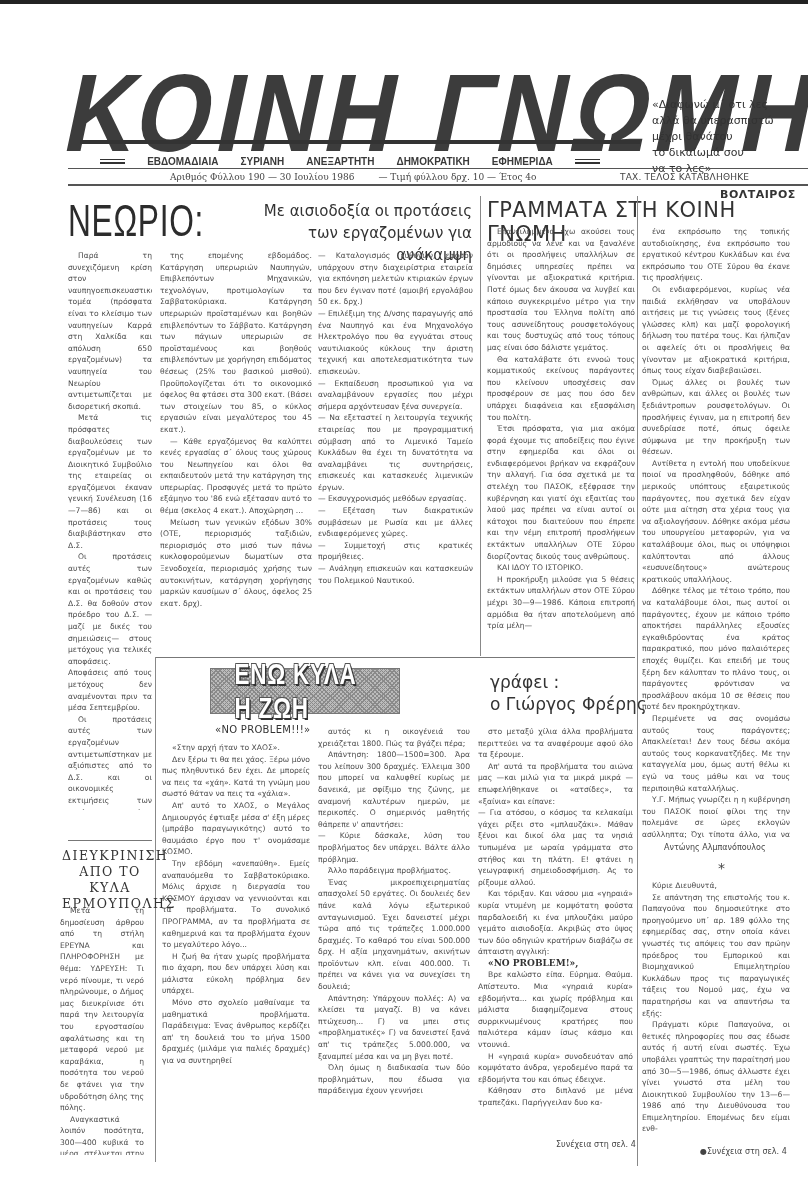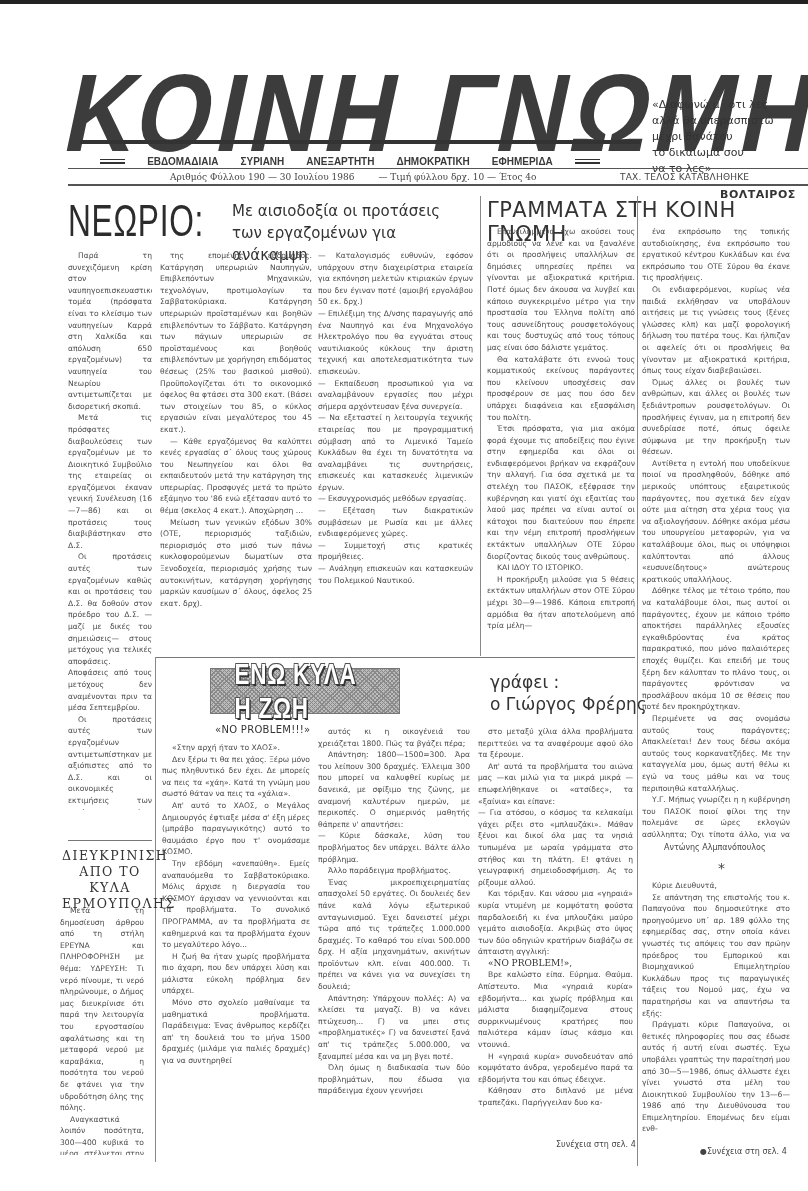--- a/index.html
+++ b/index.html
@@ -11,29 +11,29 @@
   .motto{position:absolute;left:652px;top:97px;width:150px;font-size:11px;line-height:16px;color:#333;}
   .motto-author{position:absolute;left:720px;top:188px;font-size:11px;font-weight:bold;letter-spacing:0.5px;color:#333;}
   .subtitle-row{position:absolute;left:100px;top:156px;width:500px;font-family:Liberation Sans, sans-serif;font-size:10px;font-weight:bold;color:#3a3a3a;display:flex;gap:22px;align-items:center;}
   .sub-rule{display:inline-block;width:40px;border-top:1px solid #333;border-bottom:2px solid #333;height:2px;}
   .rule1{position:absolute;left:68px;top:168px;width:740px;border-top:1px solid #555;}
   .info-row{position:absolute;left:170px;top:172px;width:640px;font-family:"DejaVu Serif",serif;font-size:9px;color:#444;display:flex;gap:24px;}
   .info-right{position:absolute;left:620px;top:172px;font-size:9px;color:#444;letter-spacing:0.2px;}
   .rule2{position:absolute;left:68px;top:184px;width:740px;border-top:2px solid #555;}
 
   .hdr-neorio{position:absolute;left:68px;top:196px;font-family:"Liberation Sans",sans-serif;font-size:44px;font-weight:normal;transform:scaleX(0.72);transform-origin:left top;color:#2c2c2c;letter-spacing:1px;}
-  .hdr-neorio-sub{position:absolute;left:232px;top:200px;width:240px;text-align:left;font-size:15px;line-height:22px;color:#333;}
+  .hdr-neorio-sub{position:absolute;left:232px;top:200px;width:240px;text-align:right;font-size:15px;line-height:22px;color:#333;}
   .hdr-letters{position:absolute;left:487px;top:198px;font-size:21px;color:#333;letter-spacing:0.5px;}
   .vrule{position:absolute;border-left:1px solid #888;}
   .hrule{position:absolute;border-top:1px solid #777;}
 
   .col{position:absolute;font-size:7.6px;line-height:11.6px;color:#4a4a4a;text-align:justify;overflow:hidden;}
   .col p{margin:0;text-indent:10px;}
   .col .dash{text-indent:0;}
-  .bold{font-weight:normal;color:#333;}
+  .bold{font-weight:bold;color:#333;}
 
   .sec-title{position:absolute;text-align:center;font-family:"DejaVu Serif",serif;font-size:12.5px;line-height:16px;color:#333;letter-spacing:1.5px;}
   .kyla-box{position:absolute;left:210px;top:668px;width:188px;height:44px;
     background-color:#bbb;
     background-image:repeating-linear-gradient(45deg,#8a8a8a 0 1px,transparent 1px 3px),repeating-linear-gradient(-45deg,#8a8a8a 0 1px,transparent 1px 3px);
     border:1px solid #777;display:flex;align-items:center;justify-content:flex-start;}
   .kyla-text{font-family:"Liberation Sans",sans-serif;font-weight:bold;font-size:30px;color:#fff;letter-spacing:1px;transform:scaleX(0.75);text-shadow:2px 2px 0 #333,-1px -1px 0 #555,1px -1px 0 #555,-1px 1px 0 #555;}
   .byline1{position:absolute;left:490px;top:672px;font-size:17px;color:#333;}
   .byline2{position:absolute;left:490px;top:694px;font-size:17px;color:#333;}
   .kicker{position:absolute;left:215px;top:724px;font-size:10px;color:#333;letter-spacing:0.3px;}

